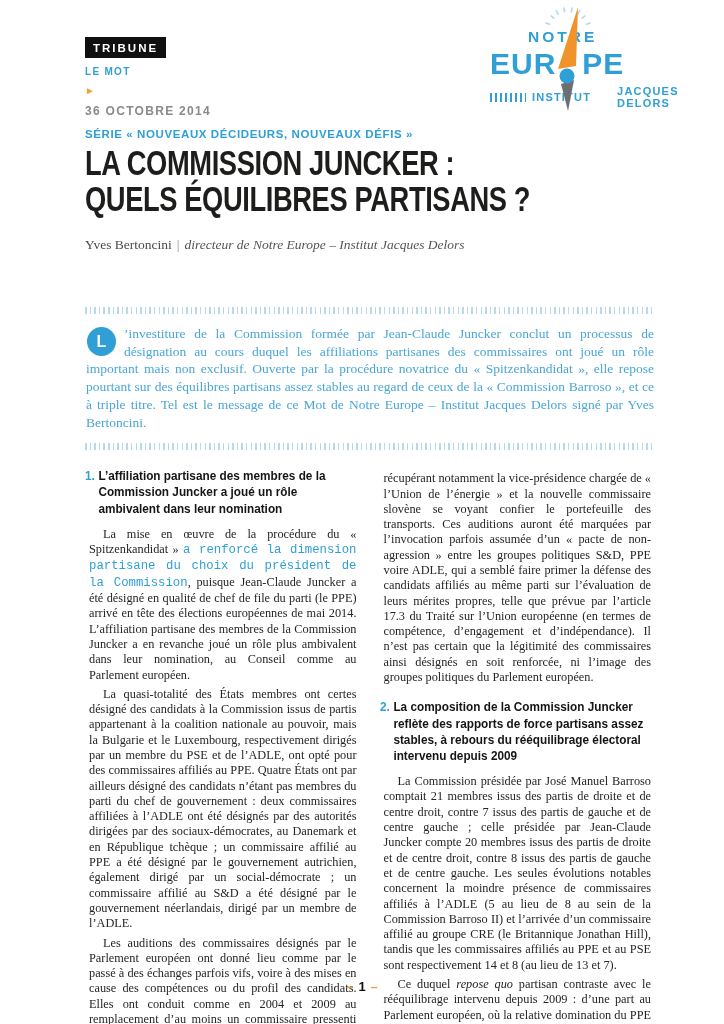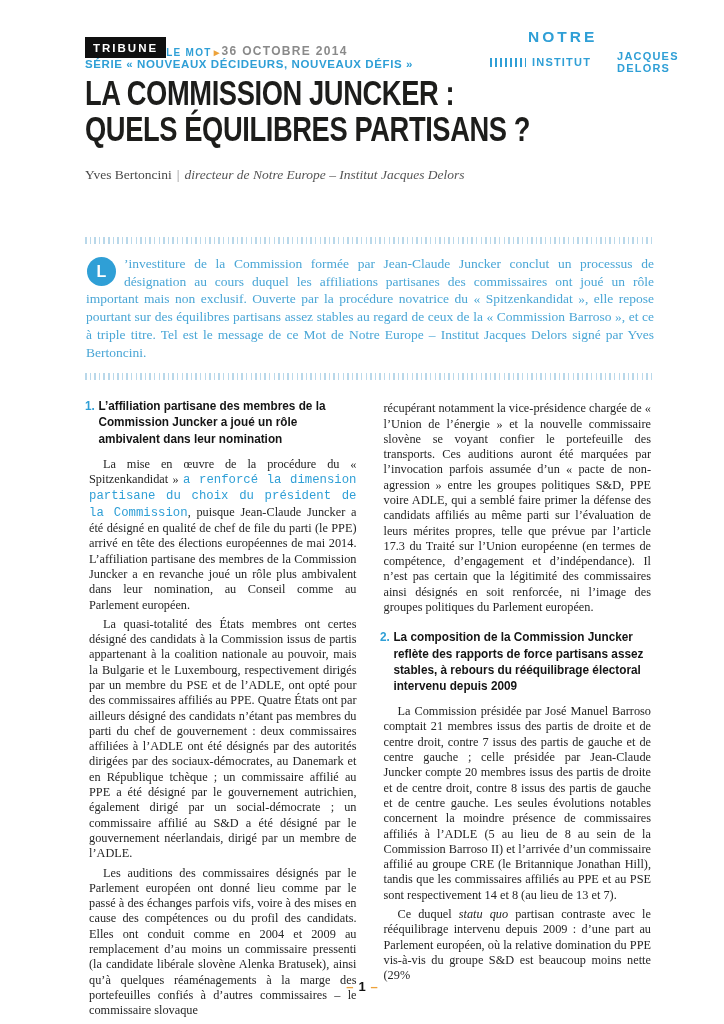--- a/index.html
+++ b/index.html
@@ -6,28 +6,28 @@
     --accent:#2f9fd6; --intro_blue:#4aa6d6; --orange:#eda23a;
     --date_gray:#8a8a8a; --text_black:#1d1d1b;
   }
   *{box-sizing:border-box; margin:0; padding:0;}
   html,body{background:#ffffff;}
   .page{position:relative; width:724px; height:1024px; background:#fff; overflow:hidden;
         font-family:"Liberation Serif", serif;}
   .content{position:absolute; left:85px; top:0; width:570px;}
 
   
-  .kicker-row{margin-top:37px; display:flex; align-items:flex-end; gap:0;
-              font-family:"Liberation Sans", sans-serif; font-weight:bold;}
+  .kicker-row{margin-top:37px; display:flex; align-items:flex-start; gap:8px;
+              font-family:"Liberation Sans", sans-serif; font-weight:bold;flex-direction:column;}
   .kicker-box{background:#101010; color:#fff; font-size:11.5px; letter-spacing:2px;
               padding:5px 8px 4px;}
   .category{color:var(--accent,#2f9fd6); font-size:10px; letter-spacing:1.3px;}
   .arrow{color:var(--orange,#eda23a); font-size:10px;}
   .date{color:var(--date_gray,#8a8a8a); font-size:12px; letter-spacing:1.3px;}
-  .series{color:var(--accent,#2f9fd6); font-family:"Liberation Sans", sans-serif;
+  .series{margin-top:10px; color:var(--accent,#2f9fd6); font-family:"Liberation Sans", sans-serif;
           font-weight:bold; font-size:11.5px; letter-spacing:0.6px;}
   .title{margin-top:5px; font-family:"Liberation Sans", sans-serif; font-weight:bold;
          color:var(--text_black,#1d1d1b); font-size:35px; line-height:36px; letter-spacing:-0.5px;
          width:128%; transform:scaleX(0.78); transform-origin:left top; white-space:nowrap;}
   .author{margin-top:20px; font-size:13.5px; color:#4a4a4a;}
   .author-sep{color:#8f8f8f; margin:0 5px;}
   .author-role{font-style:italic; color:#555;}
 
   
   .logo{position:absolute; right:26px; top:28px; width:208px;
@@ -74,20 +74,41 @@
           font-family:"Liberation Sans", sans-serif; font-weight:bold; font-size:13px; color:#111;}
   .footer .dash{color:var(--orange,#eda23a); margin:0 5px;}
 </style>
 </head>
 <body>
 
 <div class="page">
 
   <div class="logo">
     <div class="logo-notre">NOTRE</div>
+    <div class="logo-europe">
+      <span>EUR</span>
+      <span class="logo-o">
+        <svg viewBox="0 0 58 110" xmlns="http://www.w3.org/2000/svg">
+          <g stroke="#b9d8ea" stroke-width="1.6">
+            <line x1="5.4" y1="19.8" x2="10.1" y2="21.5"></line>
+            <line x1="10.6" y1="12.6" x2="14.4" y2="15.7"></line>
+            <line x1="16.0" y1="7.1" x2="18.5" y2="11.5"></line>
+            <line x1="23.9" y1="4.4" x2="24.7" y2="9.3"></line>
+            <line x1="32.1" y1="4.4" x2="31.3" y2="9.3"></line>
+            <line x1="40.0" y1="7.1" x2="37.5" y2="11.5"></line>
+            <line x1="45.4" y1="12.6" x2="41.6" y2="15.7"></line>
+            <line x1="50.6" y1="19.8" x2="45.9" y2="21.5"></line>
+          </g>
+          <polygon points="38,4 18,66 36,63" fill="#f0932b"></polygon>
+          <polygon points="21,81 34,77 28,108" fill="#6d6e71"></polygon>
+          <circle cx="27" cy="73" r="7.5" fill="#2f9fd6"></circle>
+        </svg>
+      </span>
+      <span>PE</span>
+    </div>
     <div class="logo-institut">
       <span class="tick-marks"></span>
       <span>INSTITUT</span>
       <span class="needle-gap"></span>
       <span>JACQUES DELORS</span>
     </div>
   </div>
 
   <div class="content">
 
@@ -124,21 +145,21 @@
           <p><span>La quasi-totalité des États membres ont certes désigné des candidats à la Commission issus de partis appartenant à la coalition nationale au pouvoir, mais la Bulgarie et le Luxembourg, respectivement dirigés par un membre du PSE et de l’ADLE, ont opté pour des commissaires affiliés au PPE. Quatre États ont par ailleurs désigné des candidats n’étant pas membres du parti du chef de gouvernement : deux commissaires affiliées à l’ADLE ont été désignés par des autorités dirigées par des sociaux-démocrates, au Danemark et en République tchèque ; un commissaire affilié au PPE a été désigné par le gouvernement autrichien, également dirigé par un social-démocrate ; un commissaire affilié au S&amp;D a été désigné par le gouvernement néerlandais, dirigé par un membre de l’ADLE.</span></p>
           <p><span>Les auditions des commissaires désignés par le Parlement européen ont donné lieu comme par le passé à des échanges parfois vifs, voire à des mises en cause des compétences ou du profil des candidats. Elles ont conduit comme en 2004 et 2009 au remplacement d’au moins un commissaire pressenti (la candidate libérale slovène Alenka Bratusek), ainsi qu’à quelques réaménagements à la marge des portefeuilles confiés à d’autres commissaires – le commissaire slovaque</span></p>
         </div>
       <div class="col">
           <p class="noindent"><span>récupérant notamment la vice-présidence chargée de « l’Union de l’énergie » et la nouvelle commissaire slovène se voyant confier le portefeuille des transports. Ces auditions auront été marquées par l’invocation parfois assumée d’un « pacte de non-agression » entre les groupes politiques S&amp;D, PPE voire ADLE, qui a semblé faire primer la défense des candidats affiliés au même parti sur l’évaluation de leurs mérites propres, telle que prévue par l’article 17.3 du Traité sur l’Union européenne (en termes de compétence, d’engagement et d’indépendance). Il n’est pas certain que la légitimité des commissaires ainsi désignés en soit renforcée, ni l’image des groupes politiques du Parlement européen.</span></p>
           <div class="col-heading">
             <span class="h-num">2.</span>
             <span class="h-text">La composition de la Commission Juncker reflète des rapports de force partisans assez stables, à rebours du rééquilibrage électoral intervenu depuis 2009</span>
           </div>
           <p><span>La Commission présidée par José Manuel Barroso comptait 21 membres issus des partis de droite et de centre droit, contre 7 issus des partis de gauche et de centre gauche ; celle présidée par Jean-Claude Juncker compte 20 membres issus des partis de droite et de centre droit, contre 8 issus des partis de gauche et de centre gauche. Les seules évolutions notables concernent la moindre présence de commissaires affiliés à l’ADLE (5 au lieu de 8 au sein de la Commission Barroso II) et l’arrivée d’un commissaire affilié au groupe CRE (le Britannique Jonathan Hill), tandis que les commissaires affiliés au PPE et au PSE sont respectivement 14 et 8 (au lieu de 13 et 7).</span></p>
-          <p><span>Ce duquel </span><span class="italic">statu quo</span><span> partisan contraste avec le rééquilibrage intervenu depuis 2009 : d’une part au Parlement européen, où la relative domination du PPE vis-à-vis du groupe S&amp;D est beaucoup moins nette (29%</span></p>
+          <p><span>Ce duquel </span><span class="italic">repose quo</span><span> partisan contraste avec le rééquilibrage intervenu depuis 2009 : d’une part au Parlement européen, où la relative domination du PPE vis-à-vis du groupe S&amp;D est beaucoup moins nette (29%</span></p>
         </div>
     </div>
   </div>
 
   <div class="footer">
     <span class="dash">–</span><span>1</span><span class="dash">–</span>
   </div>
 
 </div>
 

